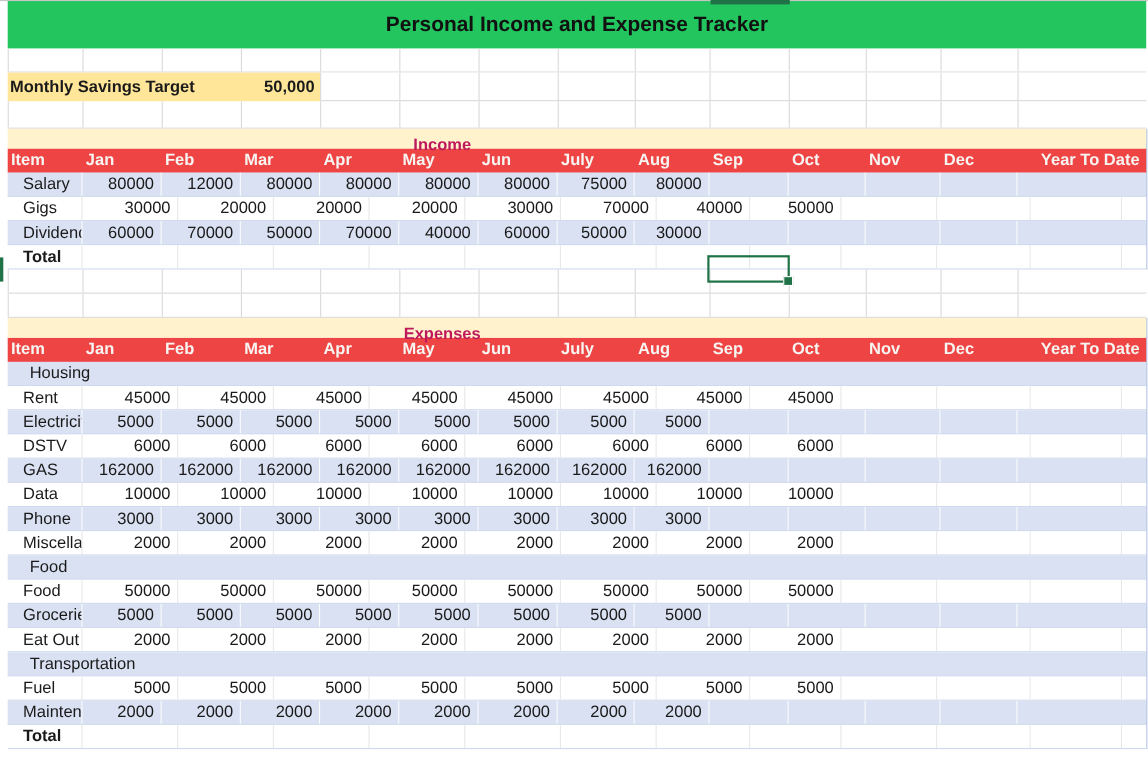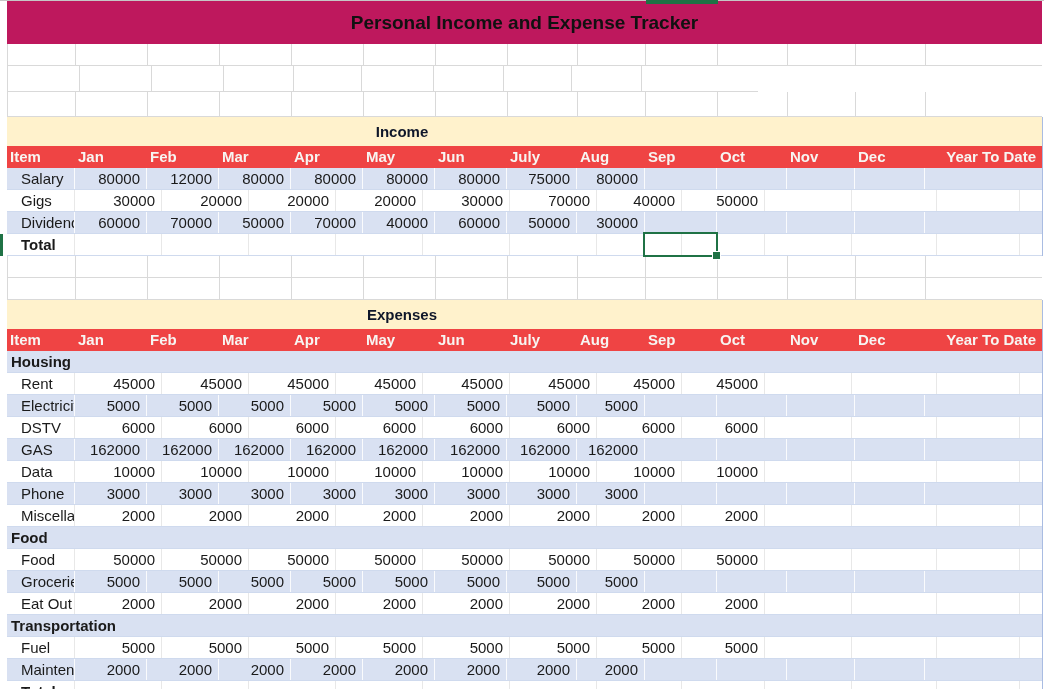--- a/index.html
+++ b/index.html
@@ -2,56 +2,56 @@
 <html><head>
 <meta charset="utf-8">
 <style>
   html,body{margin:0;padding:0;background:#fff;}
   .screen{position:relative;width:1044px;height:689px;overflow:hidden;background:#fff;
           font-family:"Liberation Sans",sans-serif;color:#1a1a1a;}
   .tophair{position:absolute;left:0;top:0;width:1044px;height:1px;background:#c6c6c6;}
   .row{display:flex;margin-left:7px;width:1035px;box-sizing:border-box;}
   .frow{display:flex;width:1035px;box-sizing:border-box;}
   .h22{height:22px}.h25{height:25px}.h26{height:26px}
-  .titlerow{height:44px;background:#be185d;display:block;text-align:center;line-height:45px;
+  .titlerow{height:44px;background:#22c55e;display:block;text-align:center;line-height:45px;
             font-weight:bold;font-size:19px;color:#111;}
   
   .c0{width:68px}.c1{width:72px}.c2{width:72px}.c3{width:72px}.c4{width:72px}.c5{width:72px}
   .c6{width:72px}.c7{width:70px}.c8{width:68px}.c9{width:72px}.c10{width:70px}.c11{width:68px}
   .c12{width:70px}.c13{width:117px}
   .cell{box-sizing:border-box;height:100%;flex:0 0 auto;overflow:hidden;white-space:nowrap;}
   
   .grow{border-bottom:1px solid #d9d9d9;}
   .gcell{border-left:1px solid #d9d9d9;}
   .grow-part{display:flex;border-bottom:1px solid #d9d9d9;box-sizing:border-box;height:100%;}
   
   .savrow{background:#fff;}
   .sblock{width:284px;height:26px;background:#FFE699;display:flex;align-items:center;
           font-weight:bold;font-size:15px;box-sizing:border-box;}
   .slabel{padding-left:2px;flex:1;}
   .svalue{padding-right:5px;text-align:right;}
   
   .tblock{margin-left:7px;width:1035px;border-right:1px solid #a9bce2;box-sizing:content-box;}
-  .banner{height:29px;background:#FFF2CC;position:relative;font-weight:bold;font-size:15px;color:#0f172a;}
+  .banner{height:18px;background:#FFF2CC;position:relative;font-weight:bold;font-size:15px;color:#be185d;}
   .banner span{position:absolute;left:0;top:0;width:790px;height:29px;line-height:30px;text-align:center;}
   .thead{height:22px;background:#ef4444;color:#f7f5f2;font-weight:bold;font-size:15px;}
   .thead .cell{line-height:22px;padding-left:3px;}
   .thead .c13{text-align:right;padding-right:6px;padding-left:0;}
   .trow{display:flex;width:1035px;height:22px;box-sizing:border-box;font-size:15px;
         border-bottom:1px solid #cfdaee;}
   .trow .cell{line-height:21px;}
   .band-b{background:#D9E1F2;}
   .band-w{background:#ffffff;gap:15px;}
   .band-b .cell{border-right:1px solid rgba(255,255,255,0.85);}
   .band-w .cell{border-right:1px solid #e8e8e8;}
   .trow .cell:last-child{border-right:none;}
   .item{padding-left:14px;}
   .num{text-align:right;padding-right:6px;}
   .tot .item{font-weight:bold;}
-  .catcell{width:1035px;font-weight:bold;padding-left:4px;border-right:none !important;}
+  .catcell{width:1035px;font-weight:normal;padding-left:20px;border-right:none !important;}
   
   .col-indicator{position:absolute;left:646px;top:0;width:72px;height:4px;background:#1F7245;}
   .row-indicator{position:absolute;left:0;top:234px;width:3px;height:22px;background:#1F7245;}
   .selbox{position:absolute;left:643px;top:232px;width:75px;height:25px;box-sizing:border-box;
           border:2px solid #1F7245;background:transparent;}
   .handle{position:absolute;right:-5px;bottom:-5px;width:7px;height:7px;background:#1F7245;
           border:1px solid #fff;box-sizing:content-box;}
 </style>
 </head>
 <body>
@@ -74,20 +74,24 @@
       <div class="cell gcell c7"></div>
       <div class="cell gcell c8"></div>
       <div class="cell gcell c9"></div>
       <div class="cell gcell c10"></div>
       <div class="cell gcell c11"></div>
       <div class="cell gcell c12"></div>
       <div class="cell gcell c13"></div>
     </div>
 
   <div class="row h26 savrow">
+    <div class="sblock">
+      <span class="slabel">Monthly Savings Target</span>
+      <span class="svalue">50,000</span>
+    </div>
     <div class="grow-part">
         <div class="cell gcell c4"></div>
         <div class="cell gcell c5"></div>
         <div class="cell gcell c6"></div>
         <div class="cell gcell c7"></div>
         <div class="cell gcell c8"></div>
         <div class="cell gcell c9"></div>
         <div class="cell gcell c10"></div>
         <div class="cell gcell c11"></div>
         <div class="cell gcell c12"></div>

